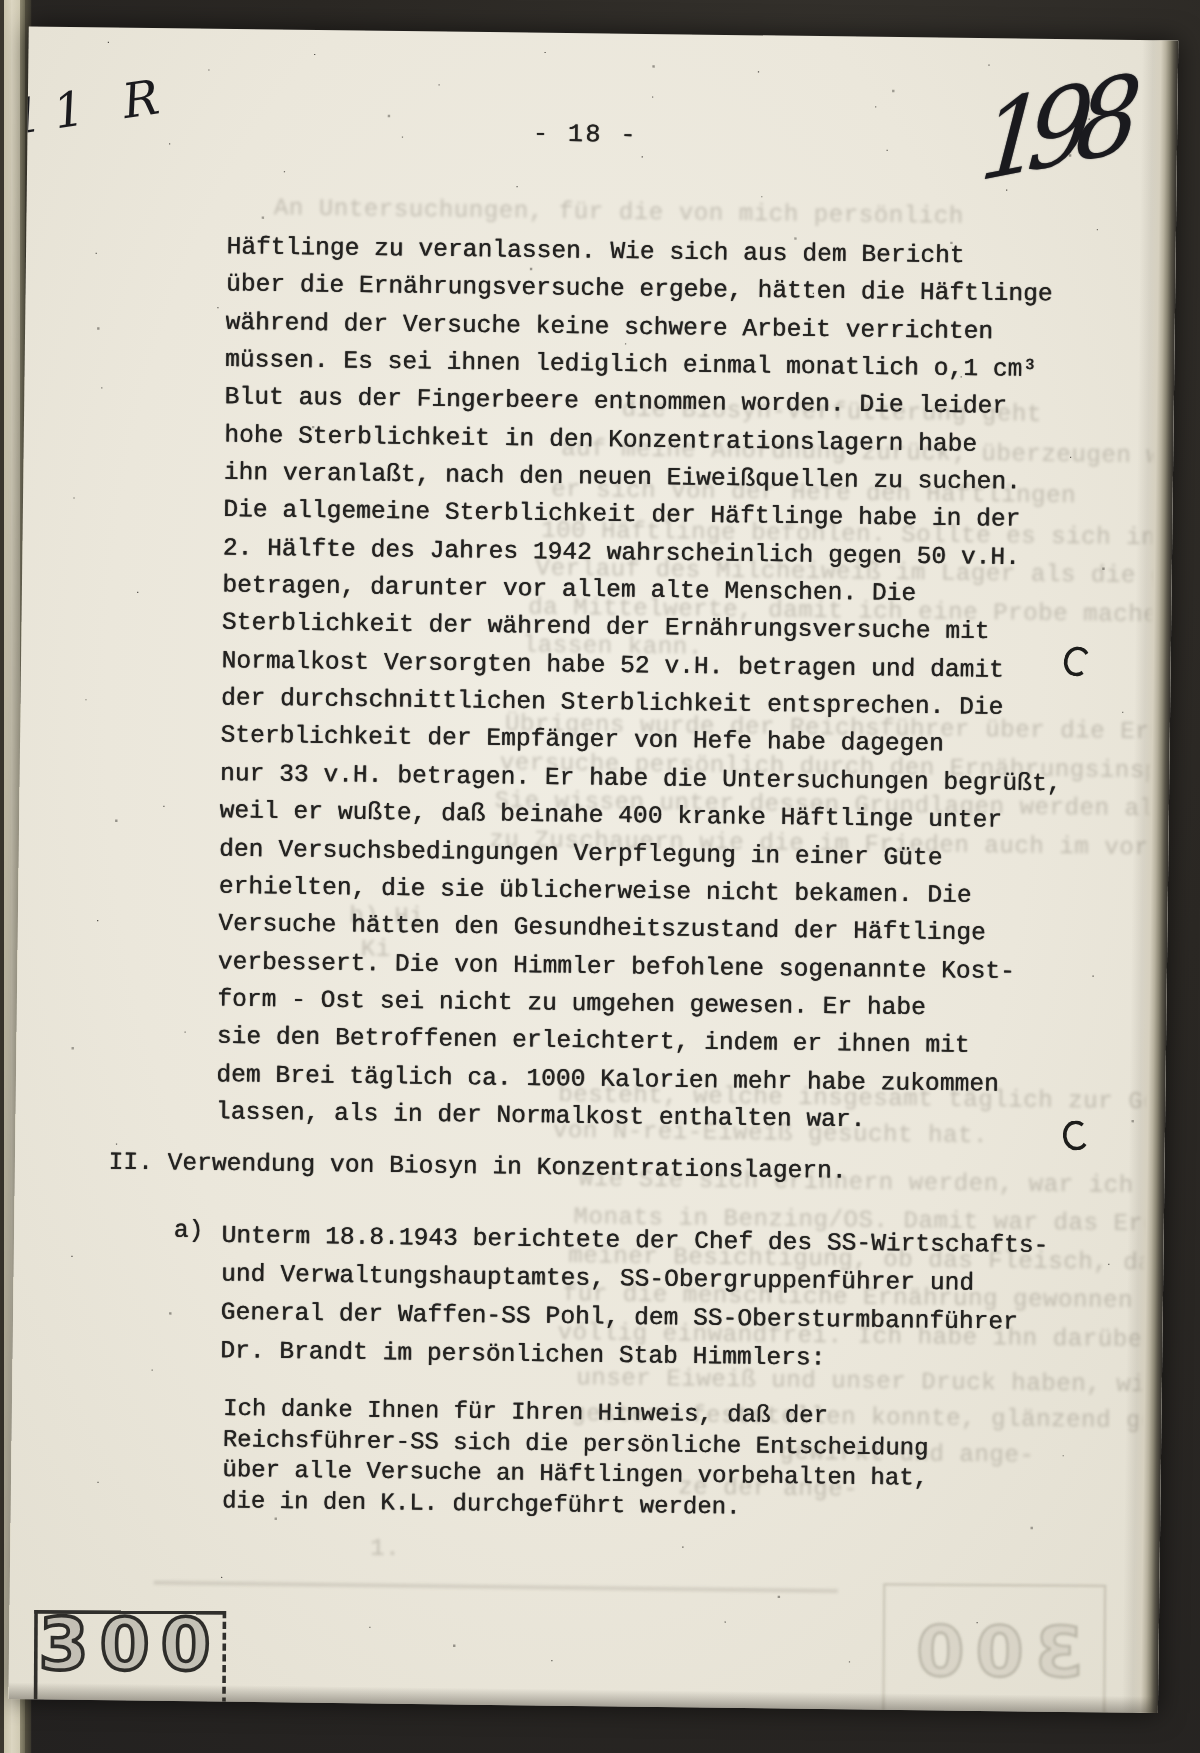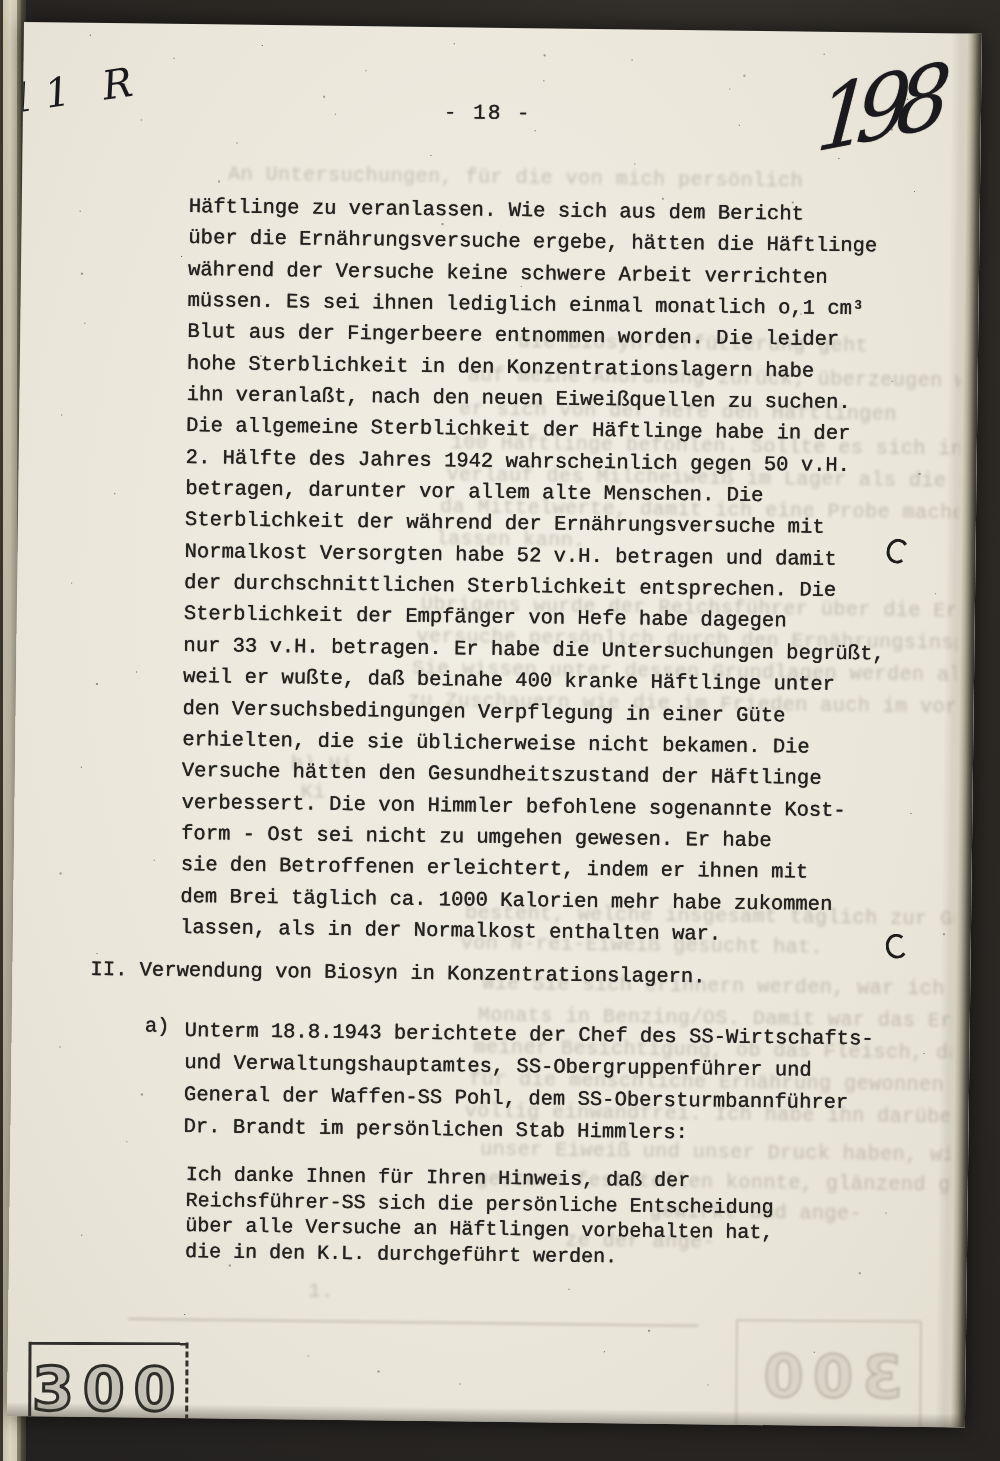--- a/index.html
+++ b/index.html
@@ -57,21 +57,21 @@
     transform:rotate(-12deg) skewX(-16deg);text-shadow:0 0 1px rgba(20,20,25,.7);}
   
   .cmark{position:absolute;width:16px;height:19px;border:3px solid #1d1d1b;
     border-radius:50%;border-right-color:transparent;}
   .cmark1{left:869px;top:506px;transform:rotate(12deg);}
   .cmark2{left:873px;top:901px;transform:rotate(-8deg);}
   
   .stamp{position:absolute;left:21px;top:1319px;width:160px;height:96px;
     border:3px solid #302f2c;border-right-style:dashed;
     transform:rotate(-.4deg);
-    display:flex;align-items:flex-start;justify-content:center;padding-top:18px;box-sizing:border-box;}
+    display:flex;align-items:flex-start;justify-content:center;box-sizing:border-box;}
   .stamp-digits{font-family:"DejaVu Sans","Liberation Sans",sans-serif;font-weight:700;
     font-size:60px;line-height:52px;letter-spacing:9px;
     color:rgba(46,45,42,.18);-webkit-text-stroke:3px #2e2d2a;}
   .stamp-bleed{position:absolute;left:728px;top:1288px;width:182px;height:110px;
     border:2px solid rgba(104,98,84,.22);
     transform:scaleX(-1) rotate(.3deg);filter:blur(1px);
     display:flex;align-items:center;justify-content:center;}
   .stamp-digits-bleed{font-family:"DejaVu Sans","Liberation Sans",sans-serif;font-weight:700;
     font-size:58px;letter-spacing:9px;
     color:rgba(104,98,84,.10);-webkit-text-stroke:2px rgba(104,98,84,.30);}

